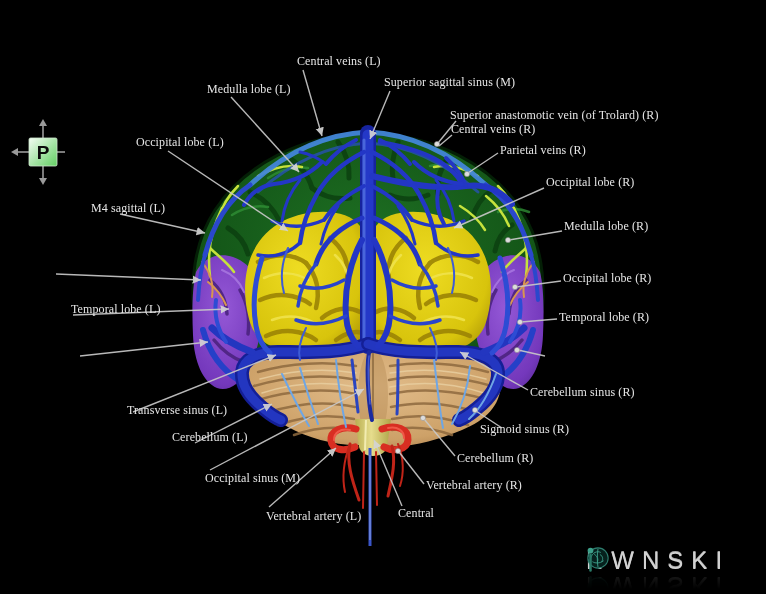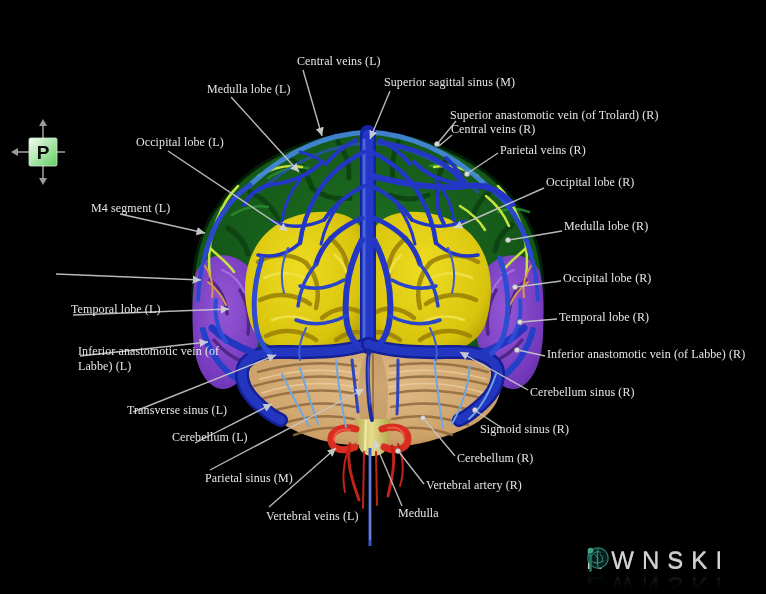--- a/index.html
+++ b/index.html
@@ -335,33 +335,31 @@
 <div class="lbl" style="left:207px;top:82px">Medulla lobe (L)</div>
 <div class="lbl" style="left:136px;top:135px">Occipital lobe (L)</div>
 <div class="lbl" style="left:384px;top:75px">Superior sagittal sinus (M)</div>
 <div class="lbl" style="left:450px;top:108px">Superior anastomotic vein (of Trolard) (R)</div>
 <div class="lbl" style="left:451px;top:122px">Central veins (R)</div>
 <div class="lbl" style="left:500px;top:143px">Parietal veins (R)</div>
 <div class="lbl" style="left:546px;top:175px">Occipital lobe (R)</div>
 <div class="lbl" style="left:564px;top:219px">Medulla lobe (R)</div>
 <div class="lbl" style="left:563px;top:271px">Occipital lobe (R)</div>
 <div class="lbl" style="left:559px;top:310px">Temporal lobe (R)</div>
-<div class="lbl" style="left:547px;top:347px">Inferior anastomotic vein (of Labbe) (R)</div>
 <div class="lbl" style="left:530px;top:385px">Cerebellum sinus (R)</div>
 <div class="lbl" style="left:480px;top:422px">Sigmoid sinus (R)</div>
 <div class="lbl" style="left:457px;top:451px">Cerebellum (R)</div>
 <div class="lbl" style="left:426px;top:478px">Vertebral artery (R)</div>
-<div class="lbl" style="left:398px;top:506px">Medulla</div>
-<div class="lbl" style="left:266px;top:509px">Vertebral veins (L)</div>
-<div class="lbl" style="left:205px;top:471px">Parietal sinus (M)</div>
+<div class="lbl" style="left:398px;top:506px">Central</div>
+<div class="lbl" style="left:266px;top:509px">Vertebral artery (L)</div>
+<div class="lbl" style="left:205px;top:471px">Occipital sinus (M)</div>
 <div class="lbl" style="left:172px;top:430px">Cerebellum (L)</div>
 <div class="lbl" style="left:127px;top:403px">Transverse sinus (L)</div>
-<div class="lbl wrap" style="left:78px;top:344px">Inferior anastomotic vein (of Labbe) (L)</div>
 <div class="lbl" style="left:71px;top:302px">Temporal lobe (L)</div>
-<div class="lbl" style="left:91px;top:201px">M4 segment (L)</div>
+<div class="lbl" style="left:91px;top:201px">M4 sagittal (L)</div>
 
 <div class="pmark">
   <svg width="70" height="70" viewBox="0 0 70 70">
     <g stroke="#9a9a9a" stroke-width="1.6">
       <line x1="35" y1="22" x2="35" y2="8"></line>
       <line x1="35" y1="50" x2="35" y2="64"></line>
       <line x1="21" y1="36" x2="8" y2="36"></line>
       <line x1="49" y1="36" x2="57" y2="36"></line>
     </g>
     <g fill="#9a9a9a">

